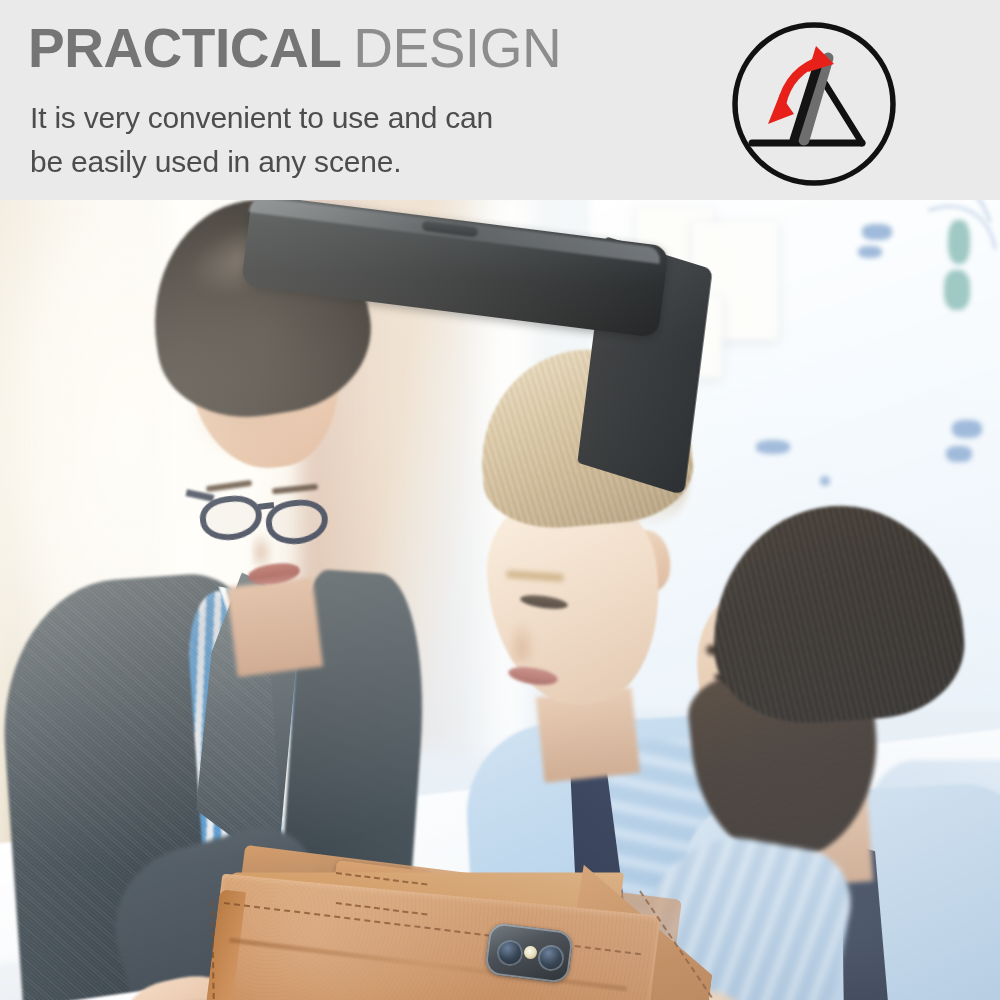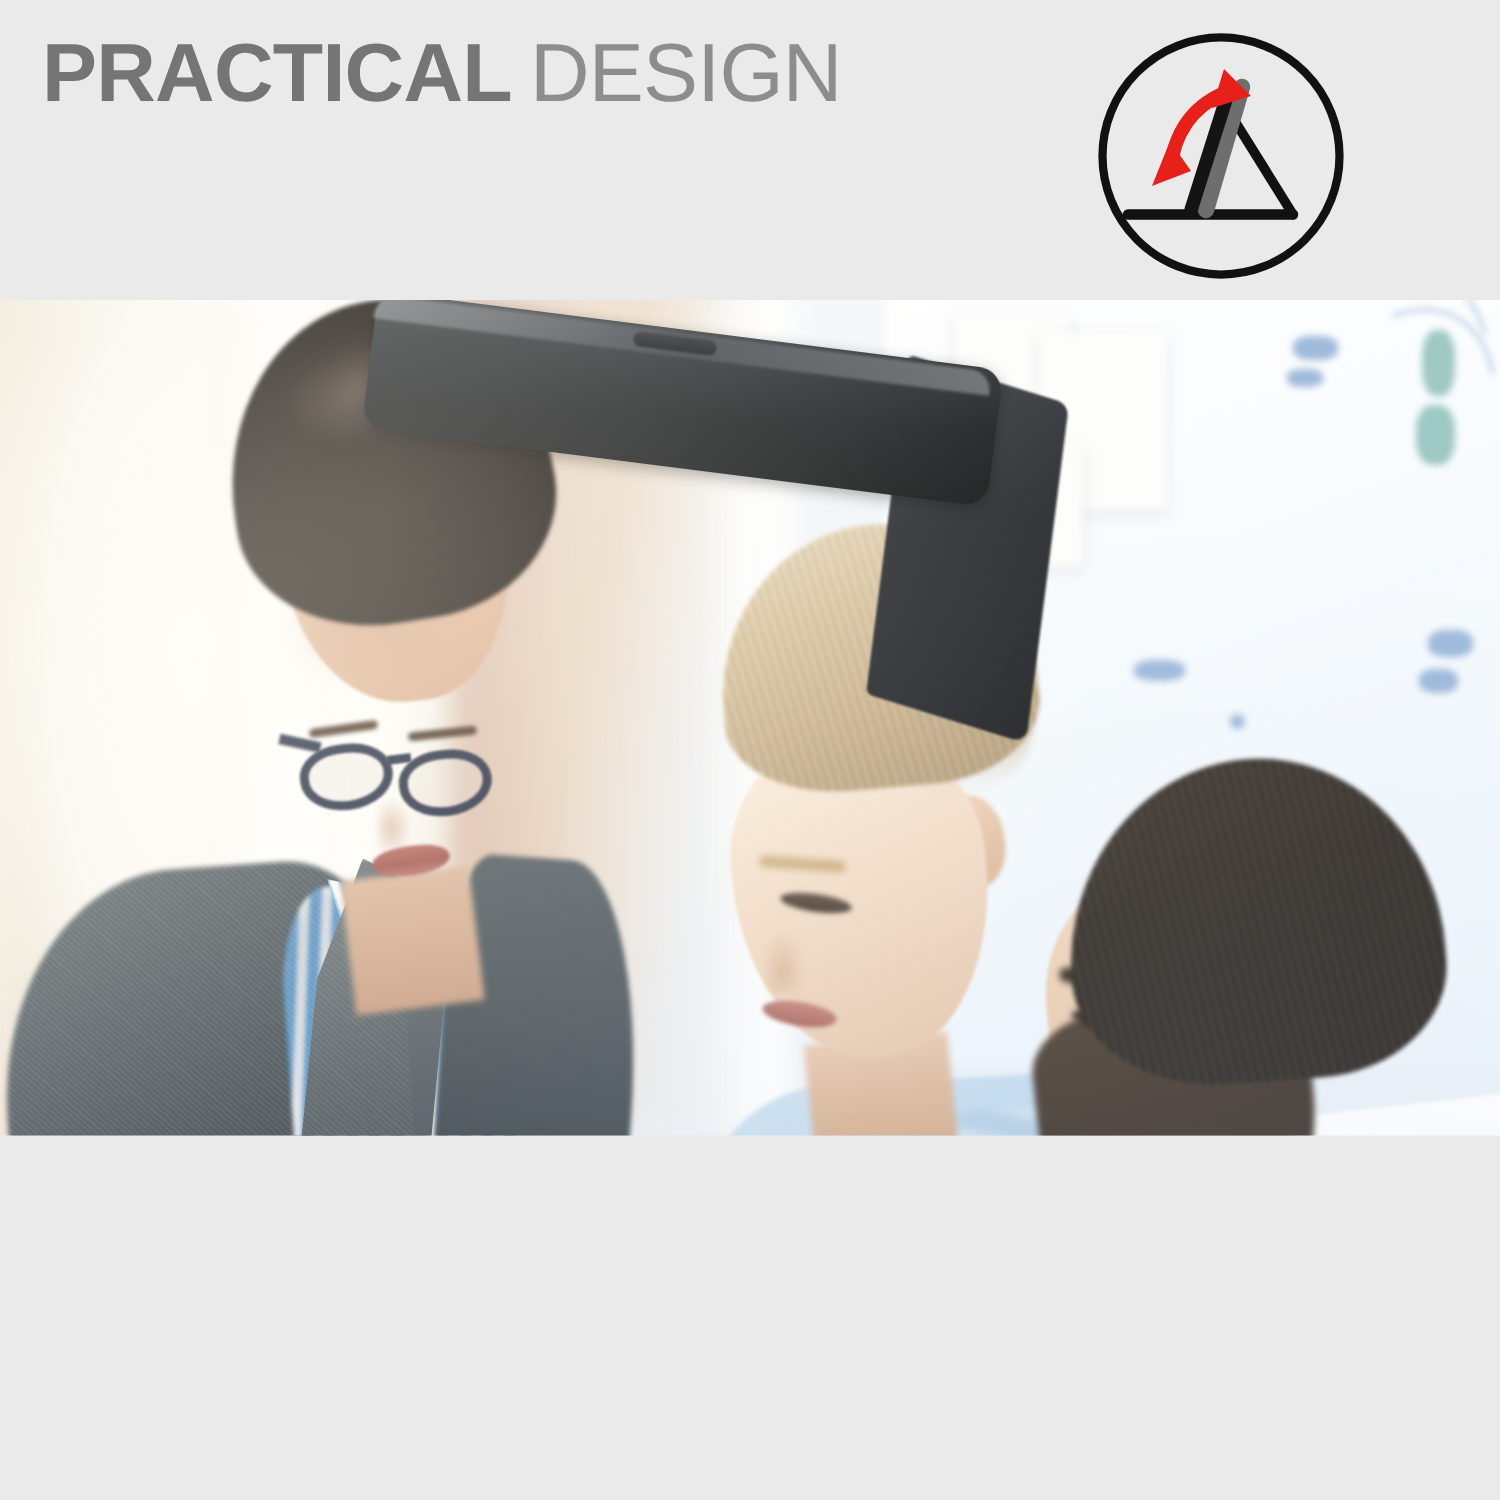--- a/index.html
+++ b/index.html
@@ -1,19 +1,19 @@
 <!DOCTYPE html>
 <html><head>
 <meta charset="utf-8">
 <style>
   * { margin:0; padding:0; box-sizing:border-box; }
   html,body { width:1000px; height:1000px; overflow:hidden; background:#eaeaea; }
   body { font-family:"Liberation Sans", sans-serif; }
 
-  .banner { position:relative; width:1000px; height:757px; overflow:hidden; }
+  .banner { position:relative; width:1000px; height:1000px; overflow:hidden; }
 
   
   .header {
     position:absolute; left:0; top:0; width:1000px; height:200px;
     background:#eaeaea; overflow:hidden;
   }
   .headline {
     position:absolute; left:28px; top:16px;
     font-size:55px; line-height:64px; letter-spacing:-0.5px;
     white-space:nowrap;
@@ -500,20 +500,24 @@
 <body>
 
 <div class="banner">
 
   <div class="header">
 
     <div class="headline">
       <span class="w1">PRACTICAL</span><span class="w2">DESIGN</span>
     </div>
 
+    <div class="subline">
+      <span>It is very convenient to use and can</span>
+      <span>be easily used in any scene.</span>
+    </div>
 
     <svg class="badge" viewBox="0 0 172 172">
       <circle cx="86" cy="86" r="79" fill="none" stroke="#111111" stroke-width="5.5"></circle>
 
       <path d="M24 125 L134 125" stroke="#111111" stroke-width="7" stroke-linecap="round" fill="none"></path>
 
       <path d="M86 48 L134 125" stroke="#111111" stroke-width="6.5" stroke-linecap="round" fill="none"></path>
 
       <path d="M100 40 L76 122" stroke="#6e6e6e" stroke-width="11" stroke-linecap="round" fill="none"></path>
 

